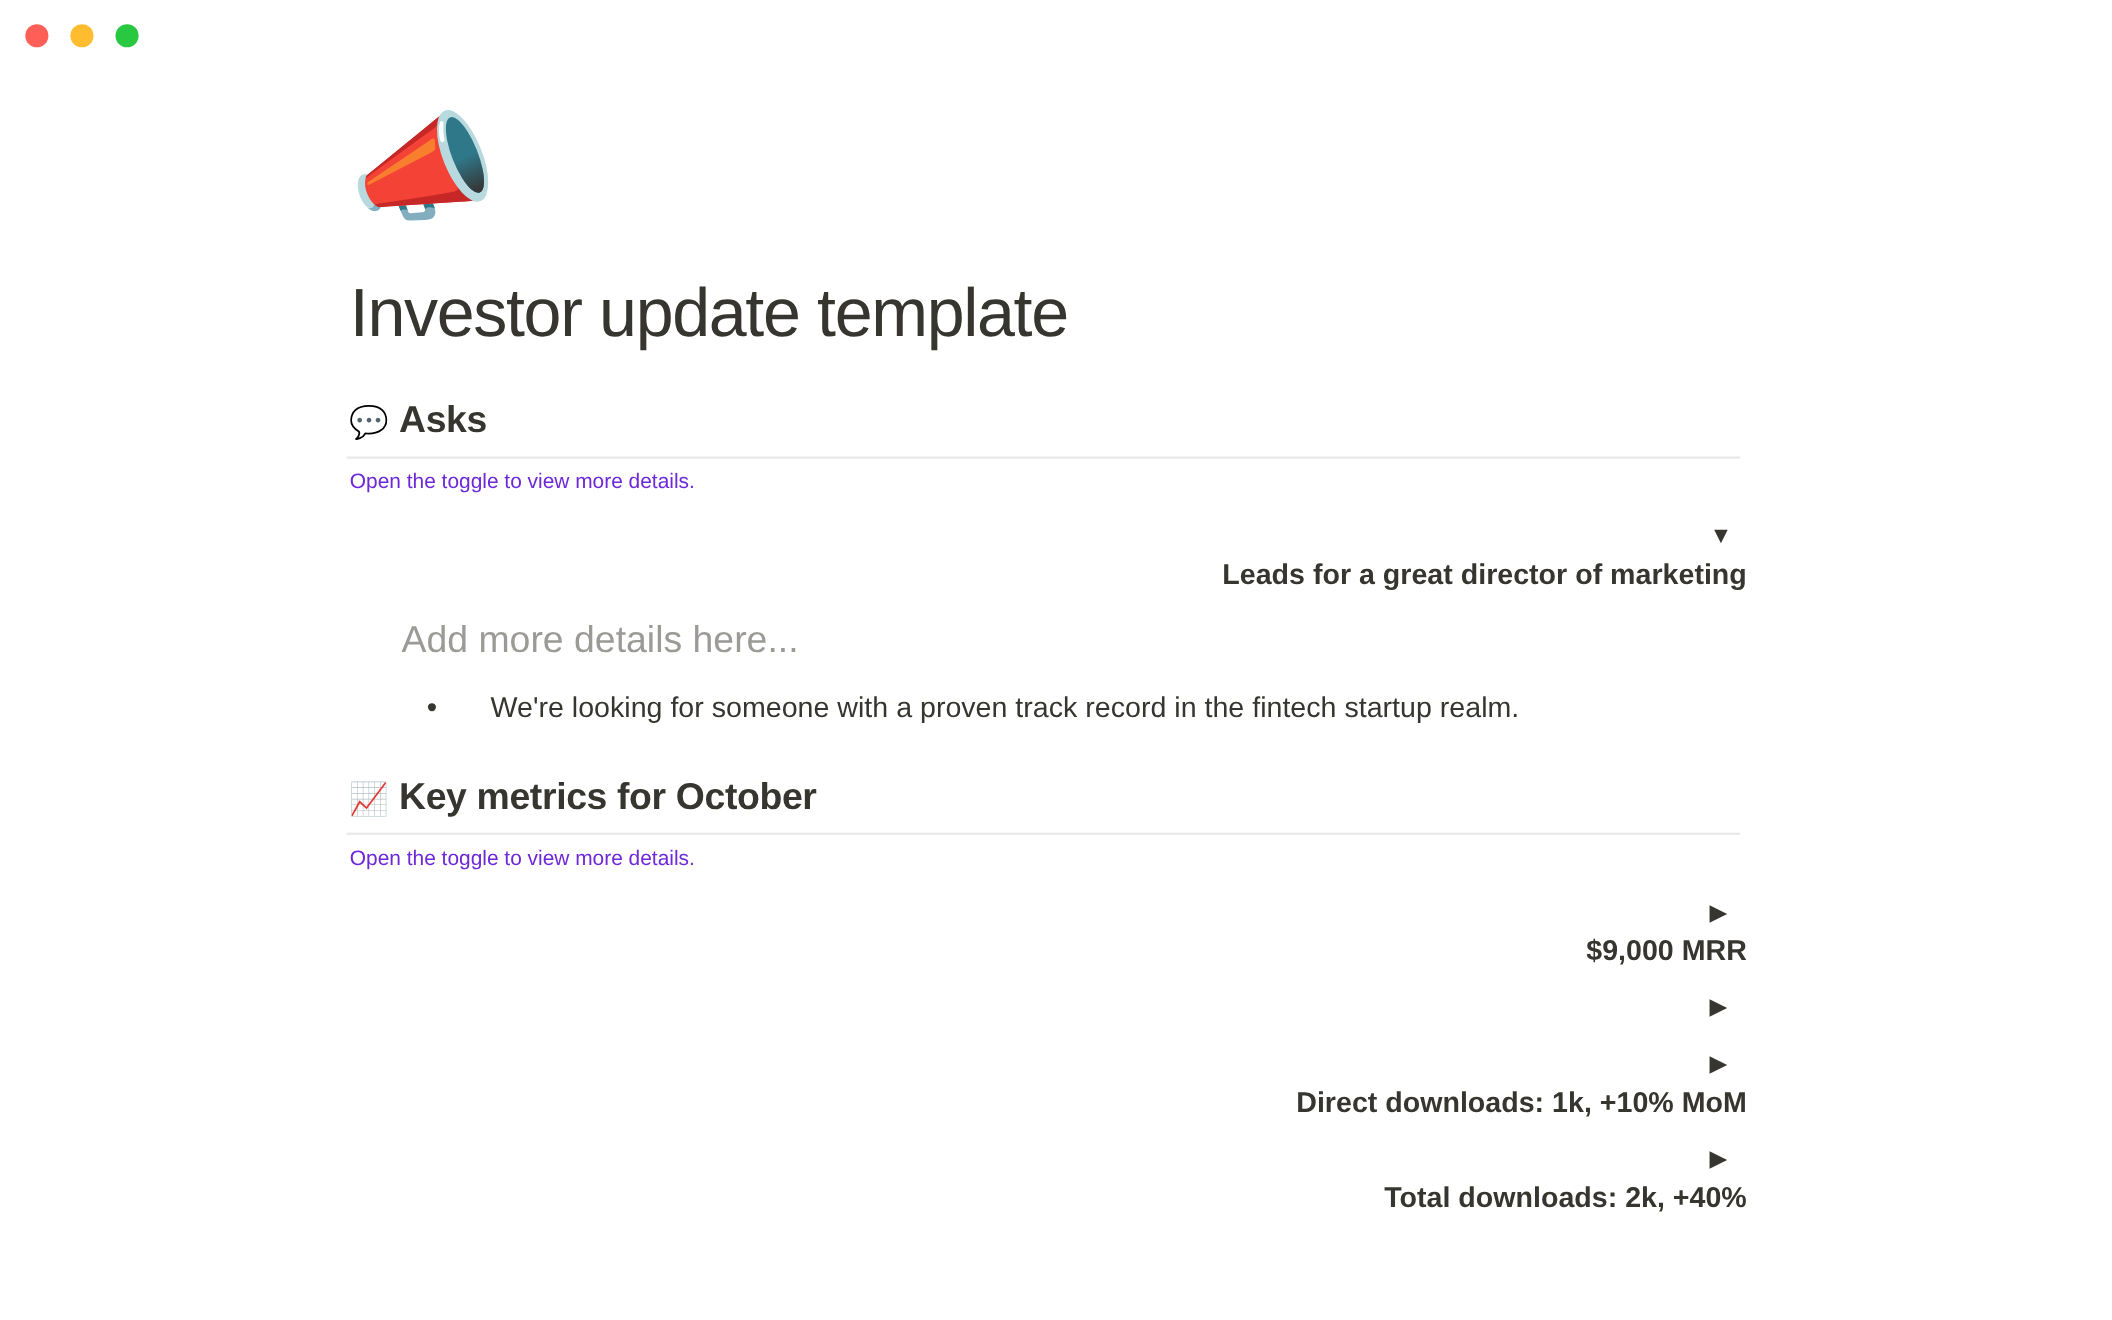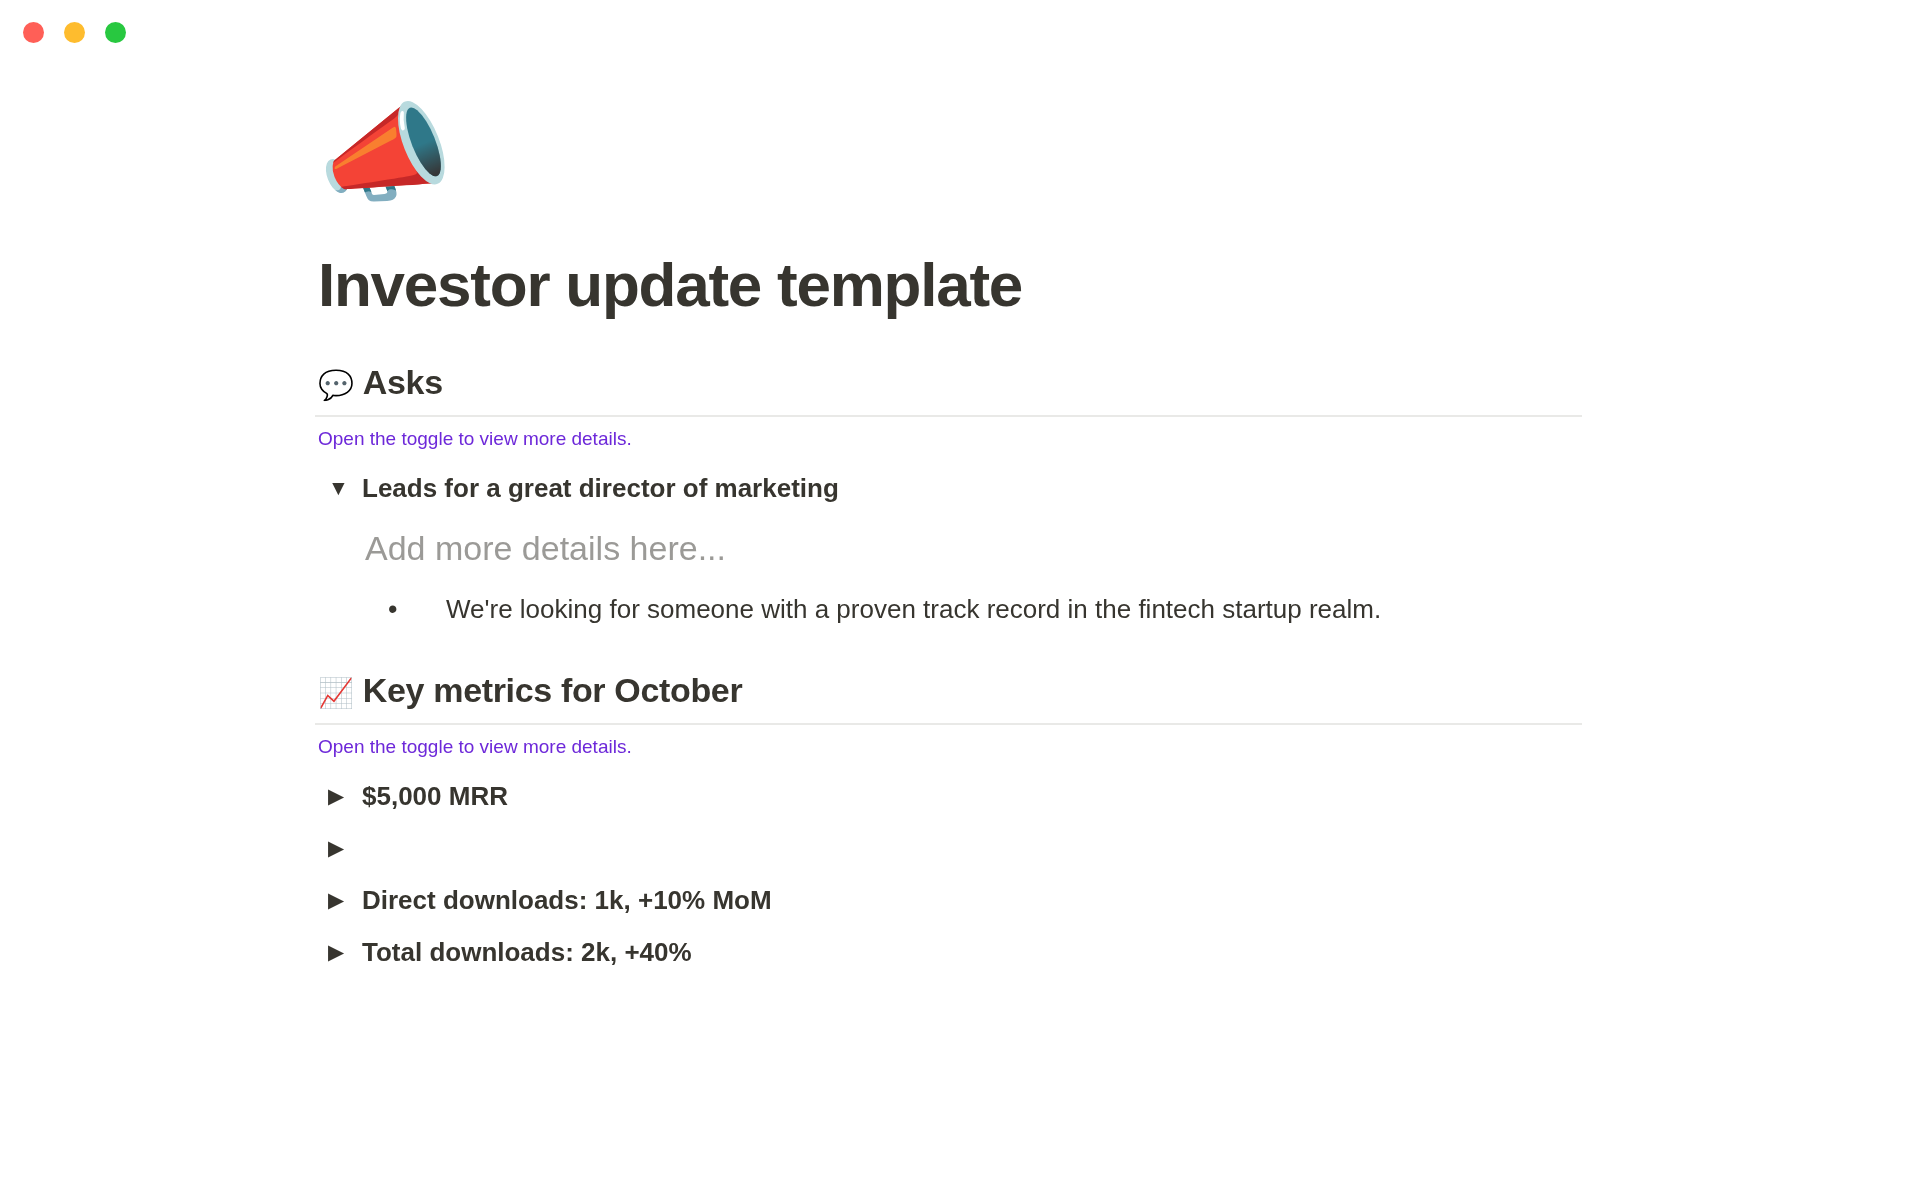--- a/index.html
+++ b/index.html
@@ -77,21 +77,21 @@
     height: 128px;
     display: block;
     user-select: none;
     font-family: "DejaVu Sans", "Liberation Sans", sans-serif;
   }
 
   
   .page-title {
     margin-top: 22px;
     font-size: 62px;
-    font-weight: 700;
+    font-weight: 400;
     letter-spacing: -0.02em;
     line-height: 1.12;
     color: #37352f;
     white-space: nowrap;
   }
 
   
   .section {
     margin-top: 42px;
   }
@@ -132,23 +132,24 @@
     color: #6d28d9;
   }
 
   
   .toggle-list {
     margin-top: 11px;
   }
 
   .toggle-row {
     display: flex;
-    align-items: center;
+    align-items: flex-end;
     gap: 0;
     padding: 7px 0 7px 0;
+    flex-direction: column;
   }
 
   .toggle-arrow {
     width: 34px;
     min-width: 34px;
     margin-left: 10px;
     font-size: 21px;
     line-height: 34px;
     color: #37352f;
     user-select: none;
@@ -269,21 +270,21 @@
           <span>Key metrics for October</span>
         </div>
         <hr class="divider">
 
         <p class="hint-text">Open the toggle to view more details.</p>
 
         <div class="toggle-list metrics-list">
 
           <div class="toggle-row">
             <span class="toggle-arrow closed"></span>
-            <span class="toggle-label">$5,000 MRR</span>
+            <span class="toggle-label">$9,000 MRR</span>
           </div>
 
           <div class="toggle-row">
             <span class="toggle-arrow closed"></span>
           </div>
 
           <div class="toggle-row">
             <span class="toggle-arrow closed"></span>
             <span class="toggle-label">Direct downloads: 1k, +10% MoM</span>
           </div>

